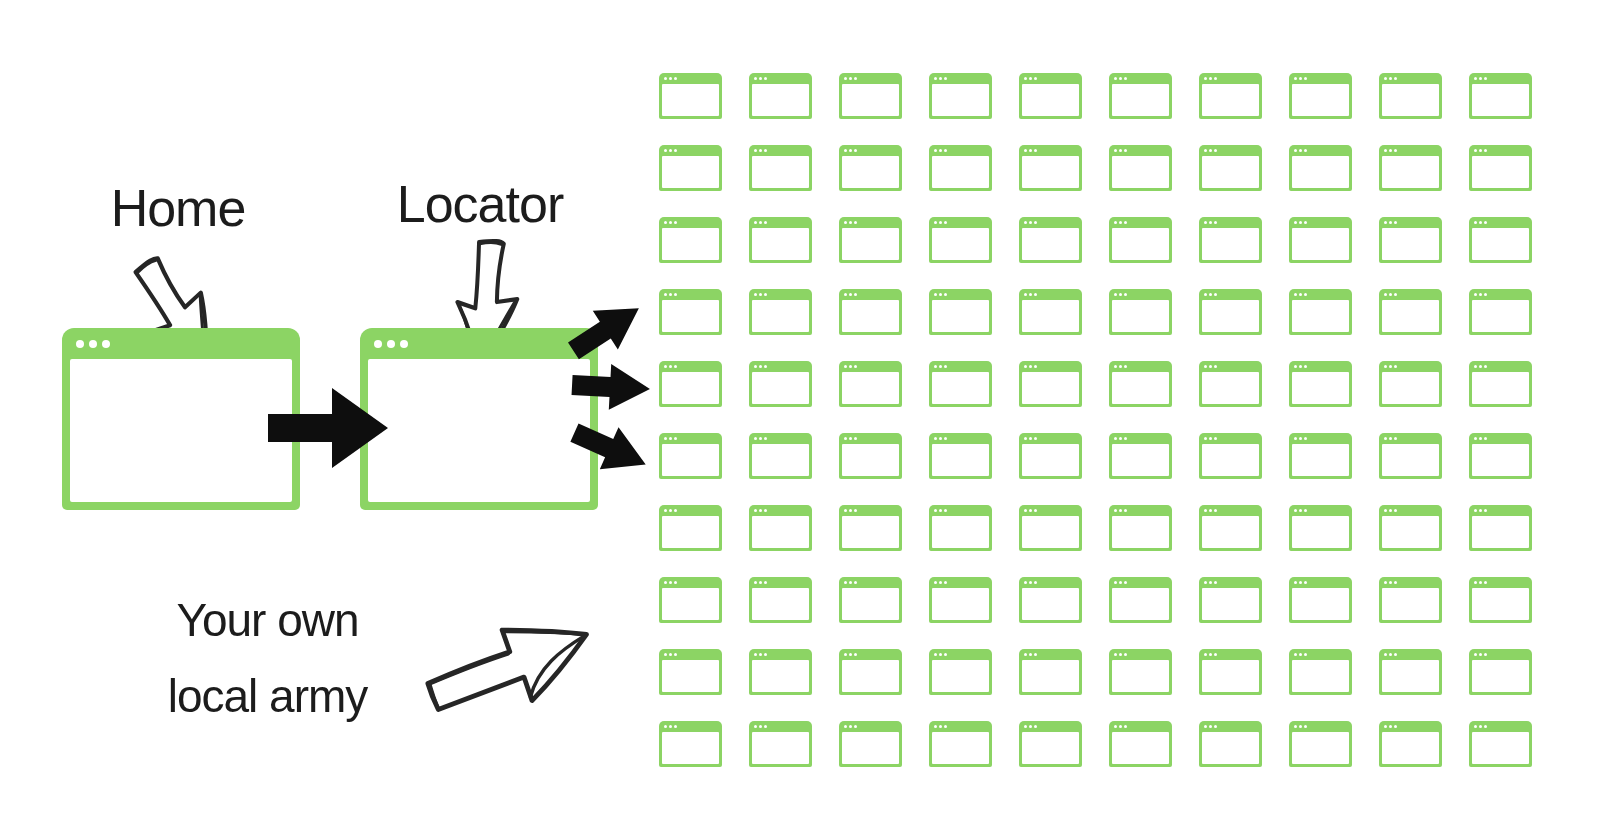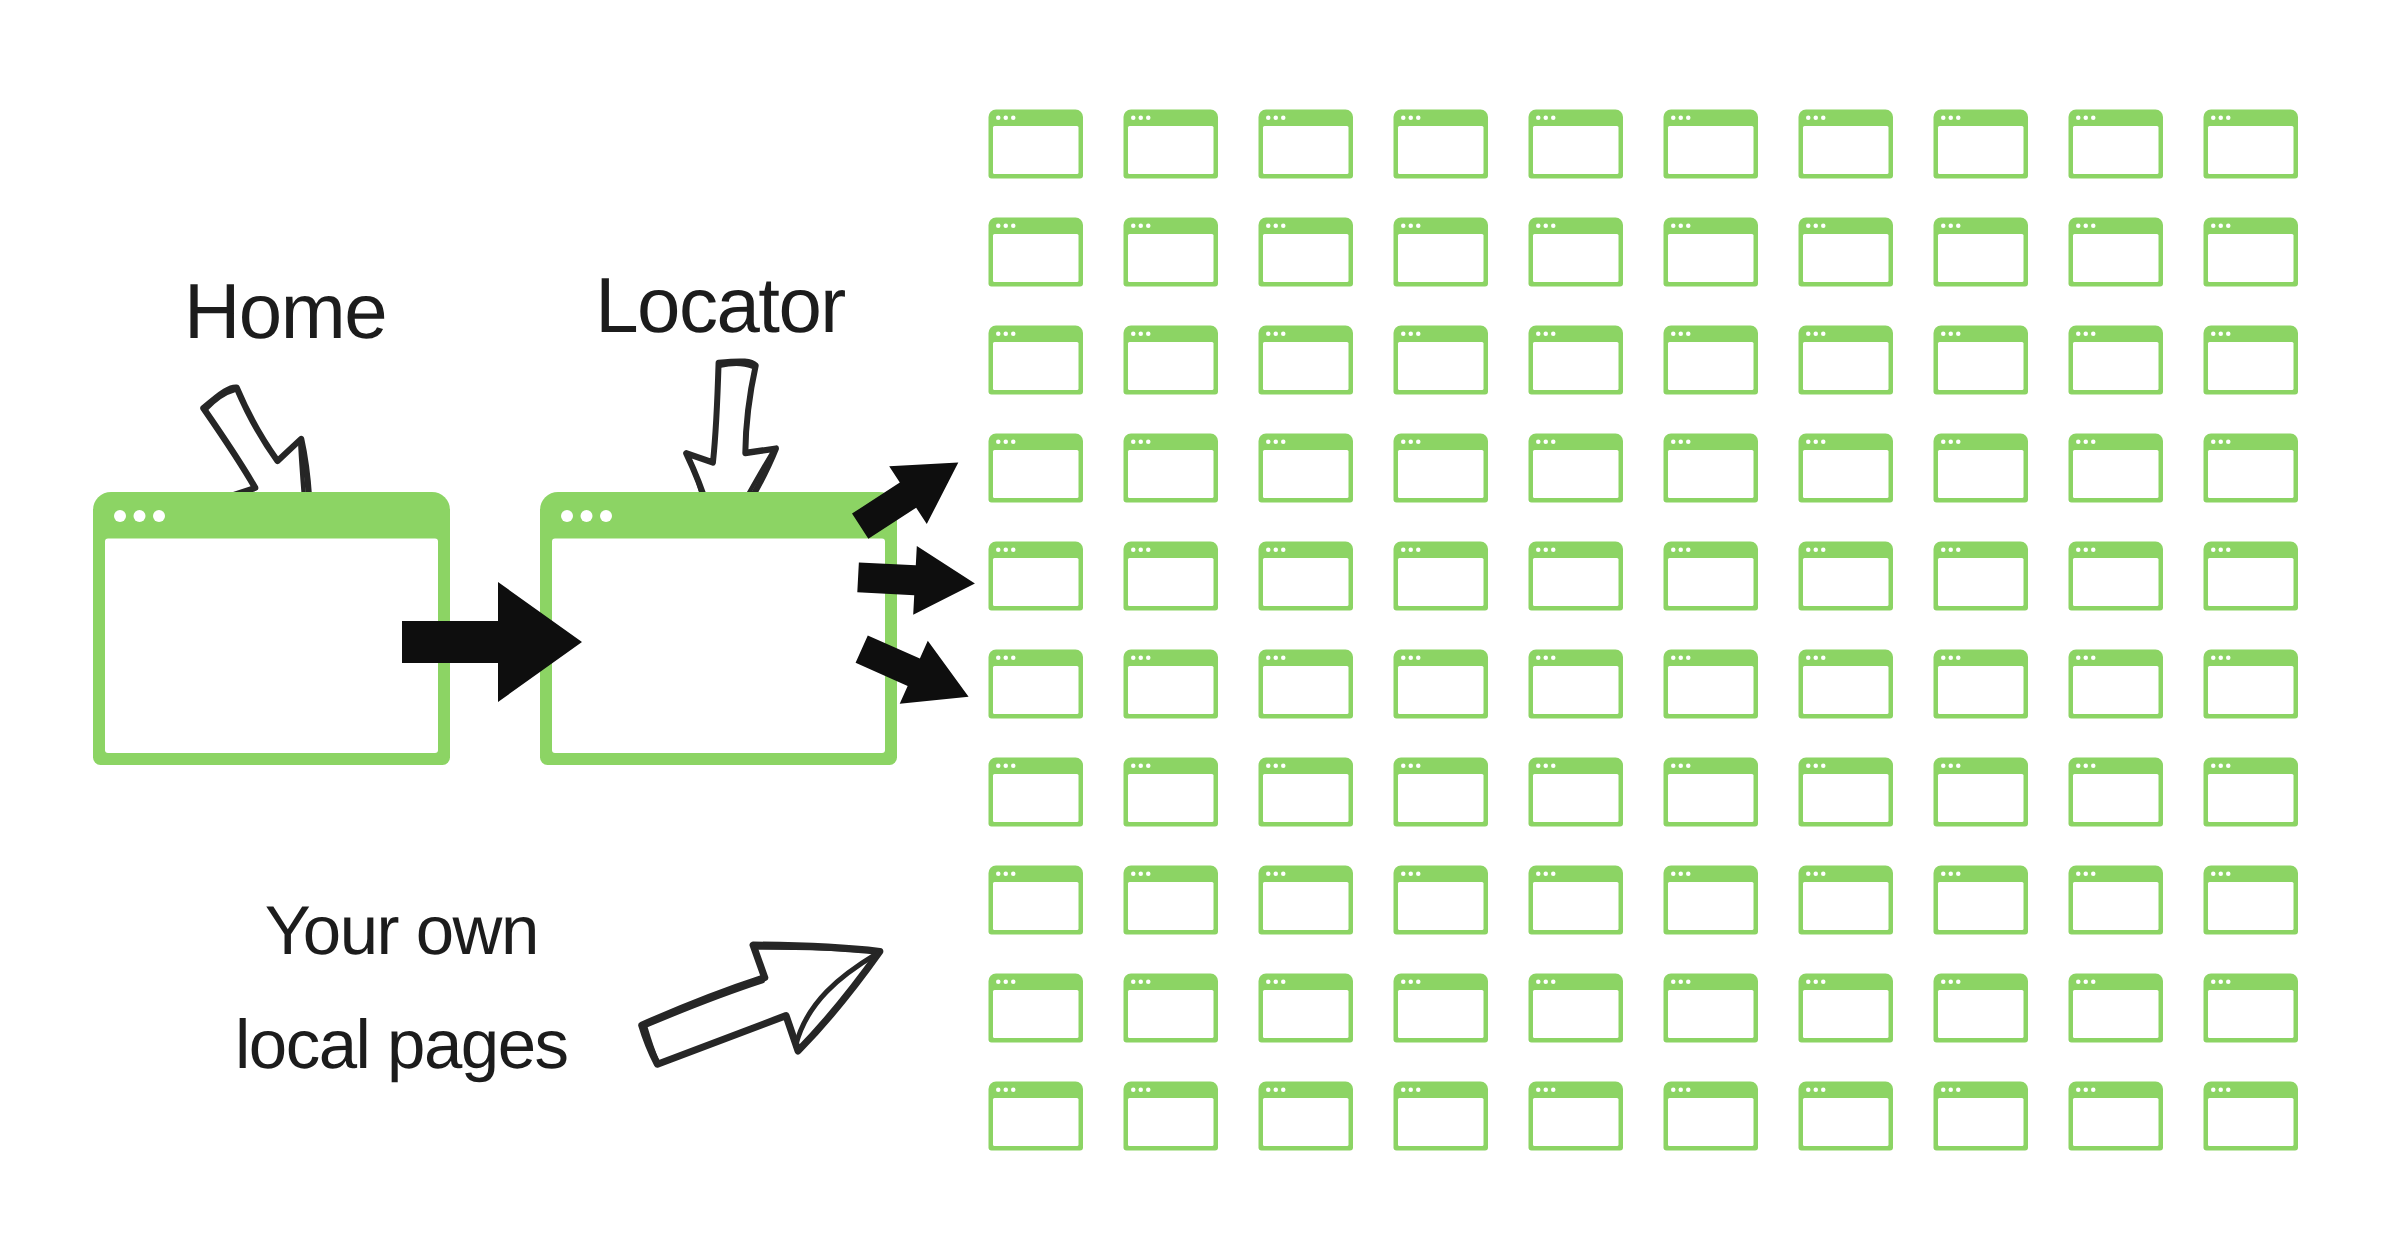--- a/index.html
+++ b/index.html
@@ -12,21 +12,21 @@
   .canvas { position:relative; width:1600px; height:840px; }
 
   
   .label {
     position:absolute;
     font-size:52px;
     color: var(--ink, #1c1c1c);
     white-space:nowrap;
     letter-spacing:-1px;
   }
-  .home-label    { left:120px; top:178px; width:140px; text-align:center; }
+  .home-label    { left:108px; top:178px; width:140px; text-align:center; }
   .locator-label { left:380px; top:174px; width:200px; text-align:center; }
 
   .caption {
     position:absolute;
     left:85px; top:558px; width:365px;
     text-align:center;
     font-size:46px; line-height:76px;
     letter-spacing:-1px;
     color: var(--ink, #1c1c1c);
     margin-top: 24px;
@@ -934,21 +934,21 @@
           <span class="sdot"></span>
           <span class="sdot"></span>
           <span class="sdot"></span>
         </div>
         <div class="scontent"></div>
       </div>
     </div>
 
   <div class="caption">
     <div>Your own</div>
-    <div>local pages</div>
+    <div>local army</div>
   </div>
 
   <svg class="arrow army-pointer" viewBox="0 0 190 110" preserveAspectRatio="none">
     <path class="sketch-main" d="M6,60 C38,52 68,46 96,42 L92,18 C124,24 152,30 178,38 C156,60 132,81 110,97 L106,71 C76,77 44,83 12,89 C9,79 7,69 6,60 Z"></path>
     <path class="sketch-line" d="M176,39 C148,50 122,64 109,93"></path>
     <path class="sketch-line" d="M94,20 C128,26 152,31 174,37"></path>
     <path class="sketch-line" d="M8,62 C9,71 10,79 12,87"></path>
     <path class="sketch-line" d="M7,61 C37,54 66,48 94,44"></path>
   </svg>
 

